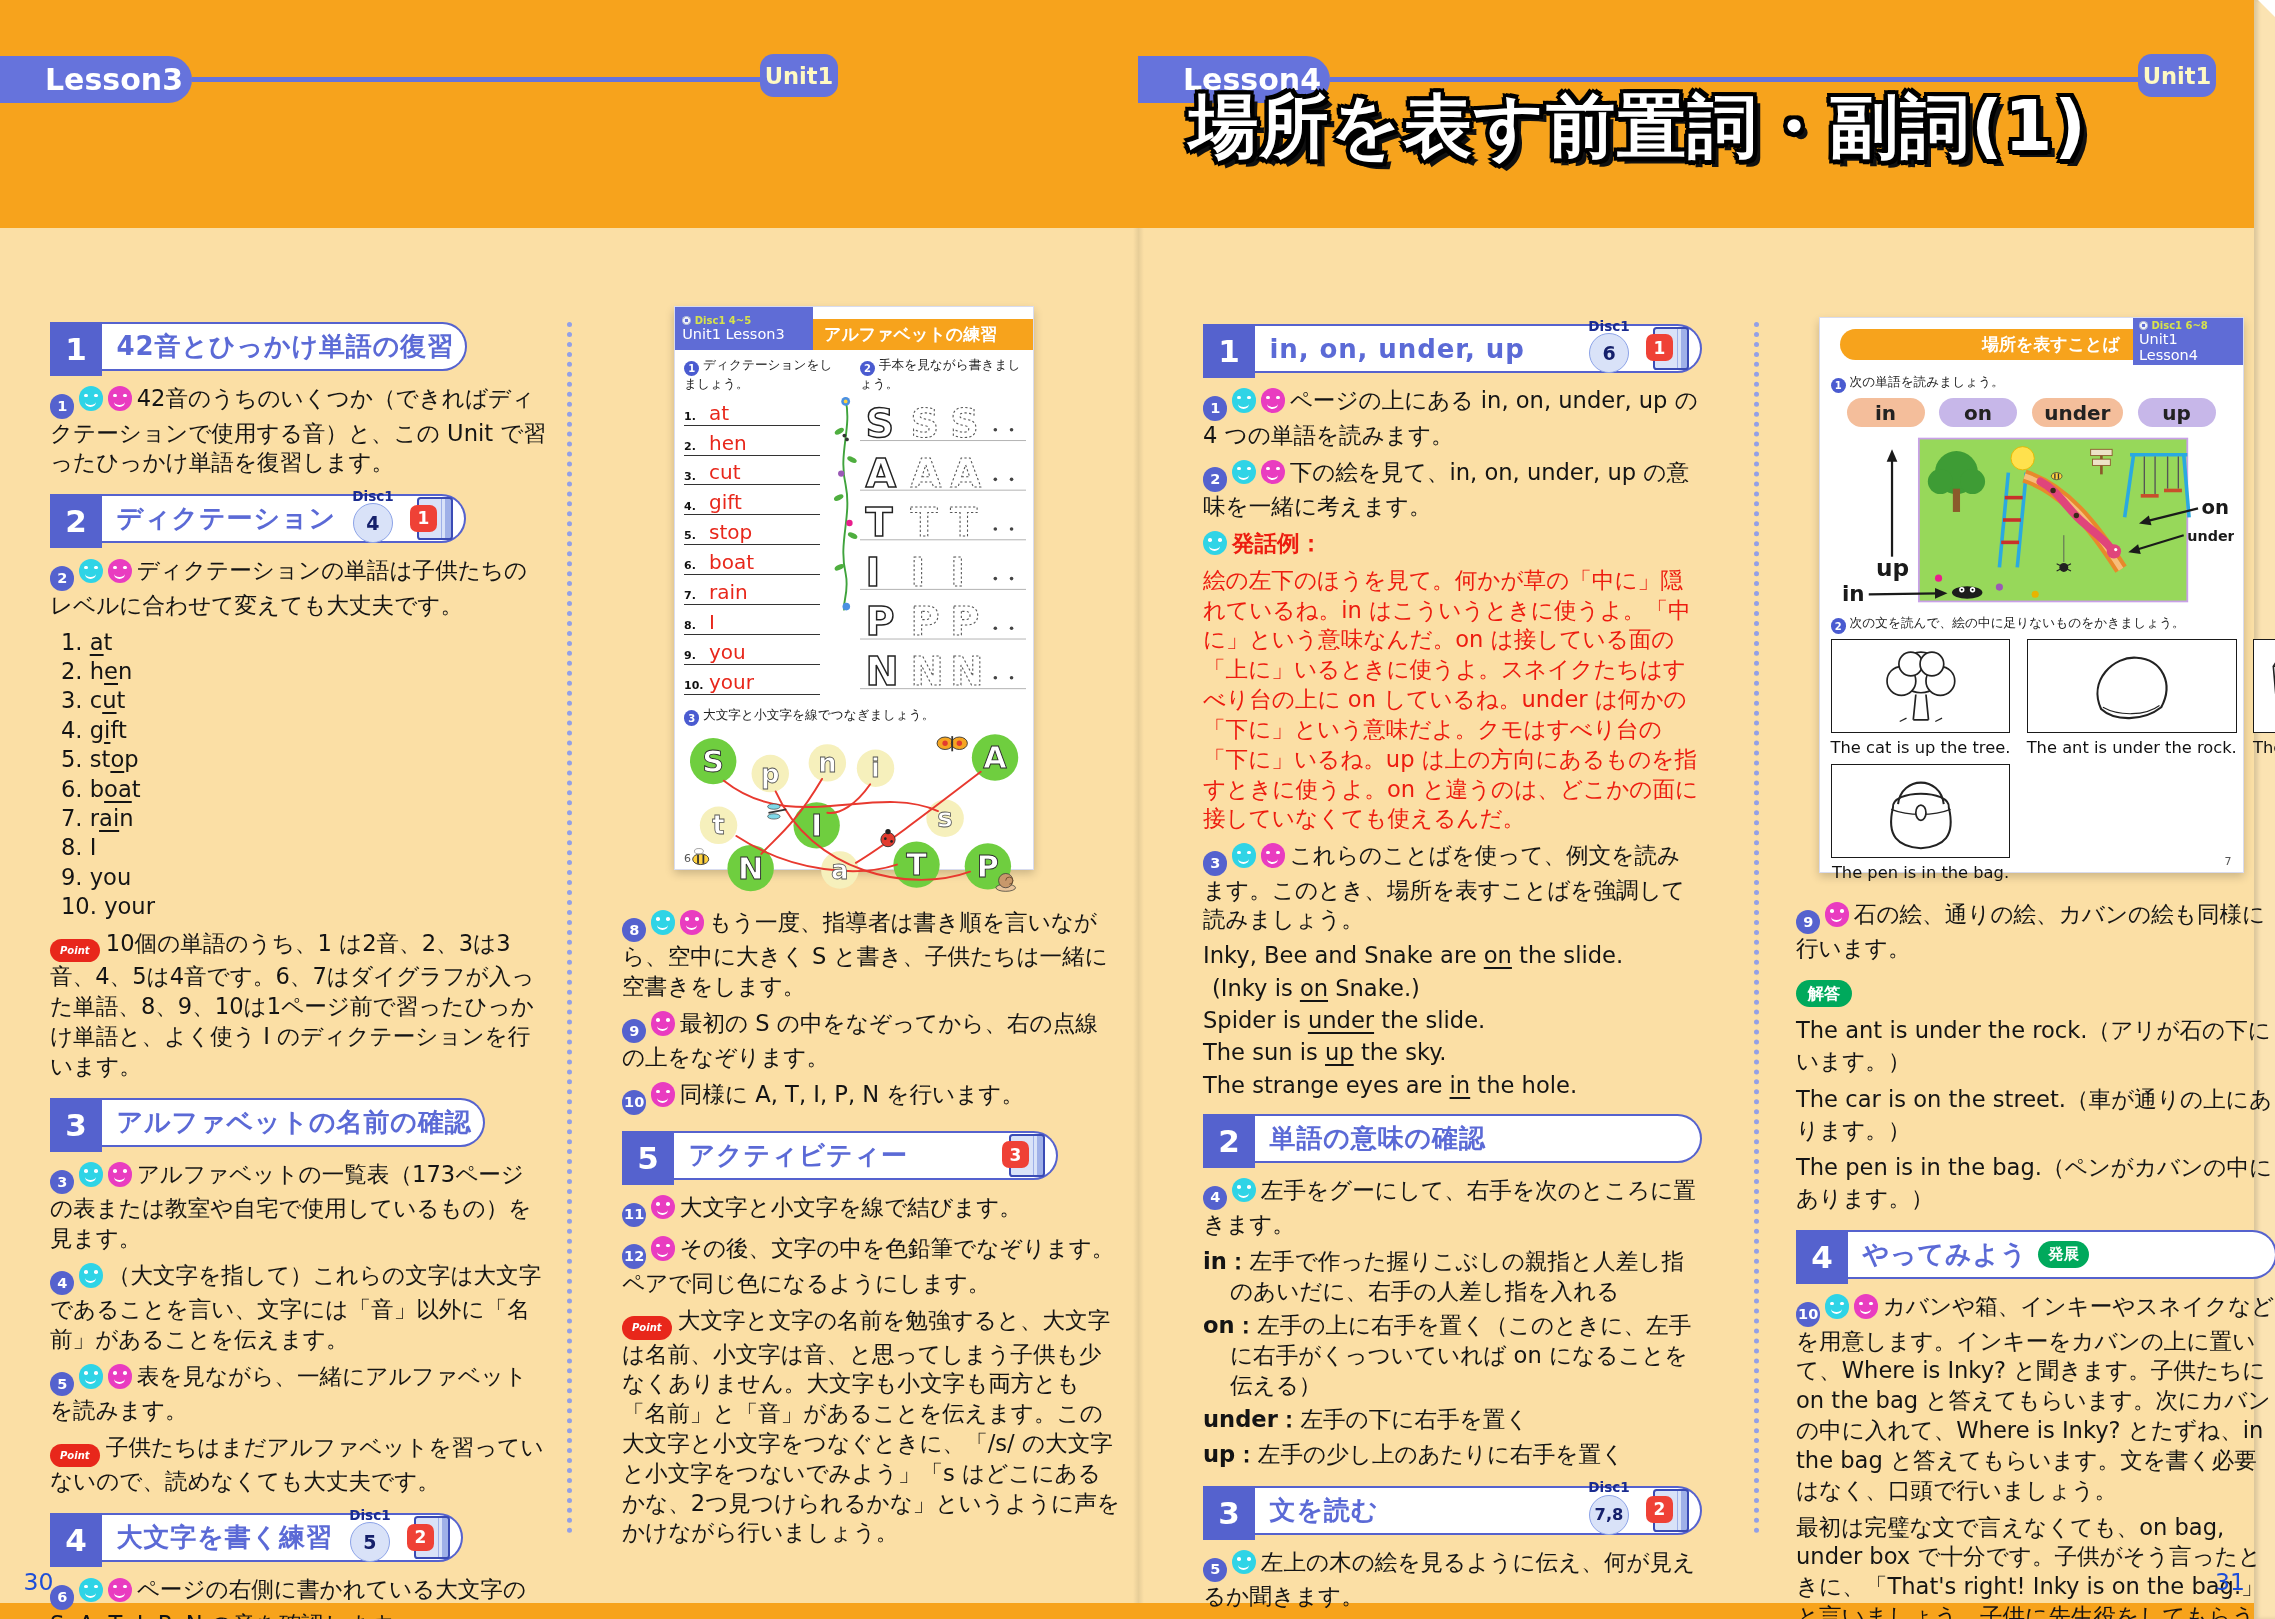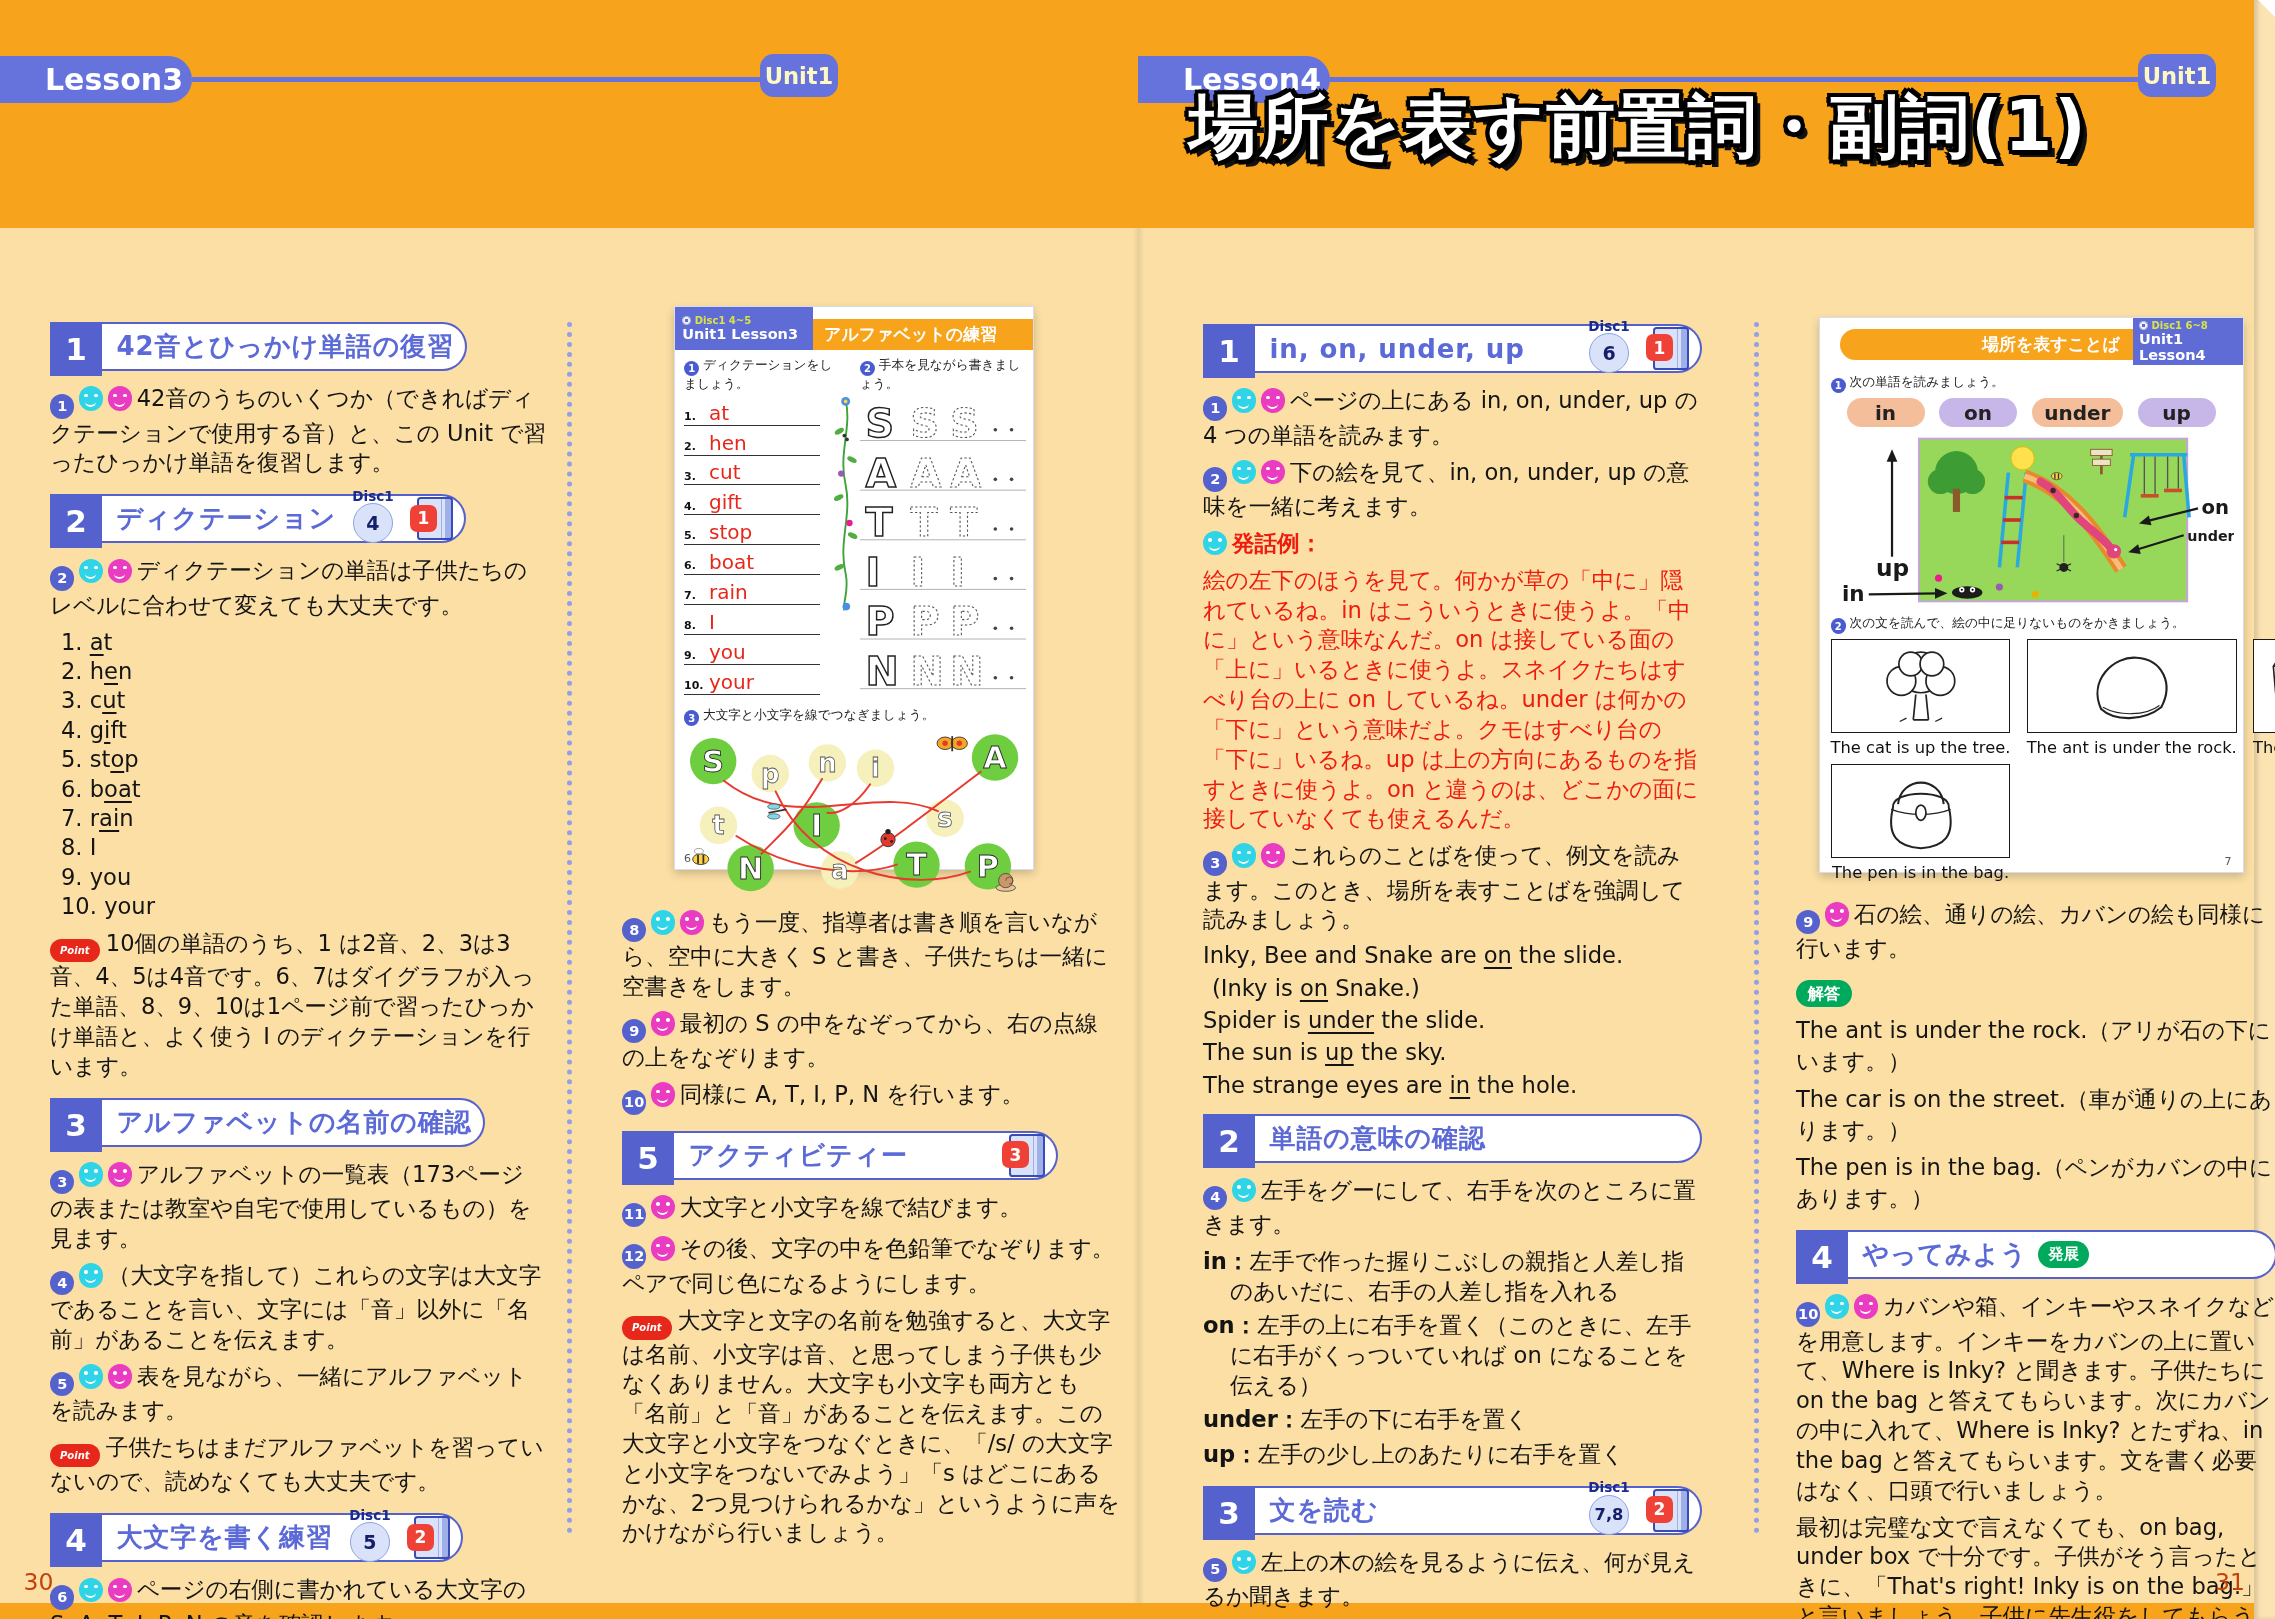--- a/index.html
+++ b/index.html
@@ -79,34 +79,34 @@
     border-bottom:2.7px solid #fff;border-radius:50%;}
   .pt{display:inline-flex;height:23.5px;padding:0 10px;border-radius:12.7px;background:#E8271B;color:#fff;
     font-size:10px;font-weight:bold;font-style:italic;align-items:center;margin-right:6.3px;vertical-align:-3.6px;}
   .wordlist{margin:5.4px 0 5.4px 11px;font-size:22.6px;line-height:1.3;}
   .wordlist u,.en u{text-underline-offset:3.6px;}
   .red{color:#ED1C0F;}
   .en{font-size:22.6px;margin:6.3px 0;}
   .hand{font-size:22.6px;line-height:1.32;margin:4.5px 0;padding-left:27px;text-indent:-27px;}
   .ansbadge{display:inline-flex;height:27px;padding:0 11.8px;border-radius:13.6px;background:#00A95C;
     color:#fff;font-size:16.3px;font-weight:bold;align-items:center;margin:9px 0 1.8px;}
-  .pno{position:absolute;bottom:23.5px;font-size:23.5px;color:#c2410c;}
+  .pno{position:absolute;bottom:23.5px;font-size:23.5px;color:#1d4ed8;}
   #pno-l{left:23.5px;} #pno-r{right:31px;}
 
   
   .wb{background:#fff;box-shadow:0 3.6px 9px rgba(0,0,0,.2);position:relative;
     box-sizing:border-box;border:0.9px solid #d8dcef;}
   .wb-left{width:360px;height:564px;margin:0 0 38px 52px;}
   .wbh{display:flex;height:43px;}
   .wb-tag{background:#5F6CD6;color:#fff;width:138px;padding:3.6px 7.2px;box-sizing:border-box;
     display:flex;flex-direction:column;justify-content:center;gap:0.9px;}
   .wb-disc{font-size:10px;color:#D8E34B;font-weight:bold;display:flex;align-items:center;gap:3.6px;}
   .wb-disc::before{content:"";width:9px;height:9px;border-radius:50%;flex:none;
     background:radial-gradient(circle,#5F6CD6 1.8px,#EDEFF7 1.8px 3.2px,#B9BFD8 3.2px);}
-  .wb-unit{font-size:14.5px;font-weight:bold;}
+  .wb-unit{font-size:14.5px;font-weight:normal;}
   .wb-bar{flex:1;background:#F7A31C;align-self:flex-end;height:31px;display:flex;align-items:center;
     padding-left:11px;color:#fff;font-weight:bold;font-size:17px;}
   .wb-q{font-size:12.7px;color:#222;margin:7.2px 0 3.6px;}
   .wb-qn{display:inline-flex;width:15.4px;height:15.4px;border-radius:50%;background:#4A5BD0;color:#fff;
     font-size:10px;font-weight:bold;align-items:center;justify-content:center;margin-right:3.6px;vertical-align:-2.7px;}
   .wb-body{display:flex;padding:0 7.2px 0 9px;}
   .drow{position:relative;width:136px;height:28px;border-bottom:1.4px solid #333;margin-bottom:0.9px;}
   .dn{position:absolute;left:0;bottom:1.8px;font-size:11px;font-weight:bold;color:#111;}
   .dw{position:absolute;left:25px;bottom:0;font-size:20px;color:#E8271B;}
   .wb-colr{flex:1;}

